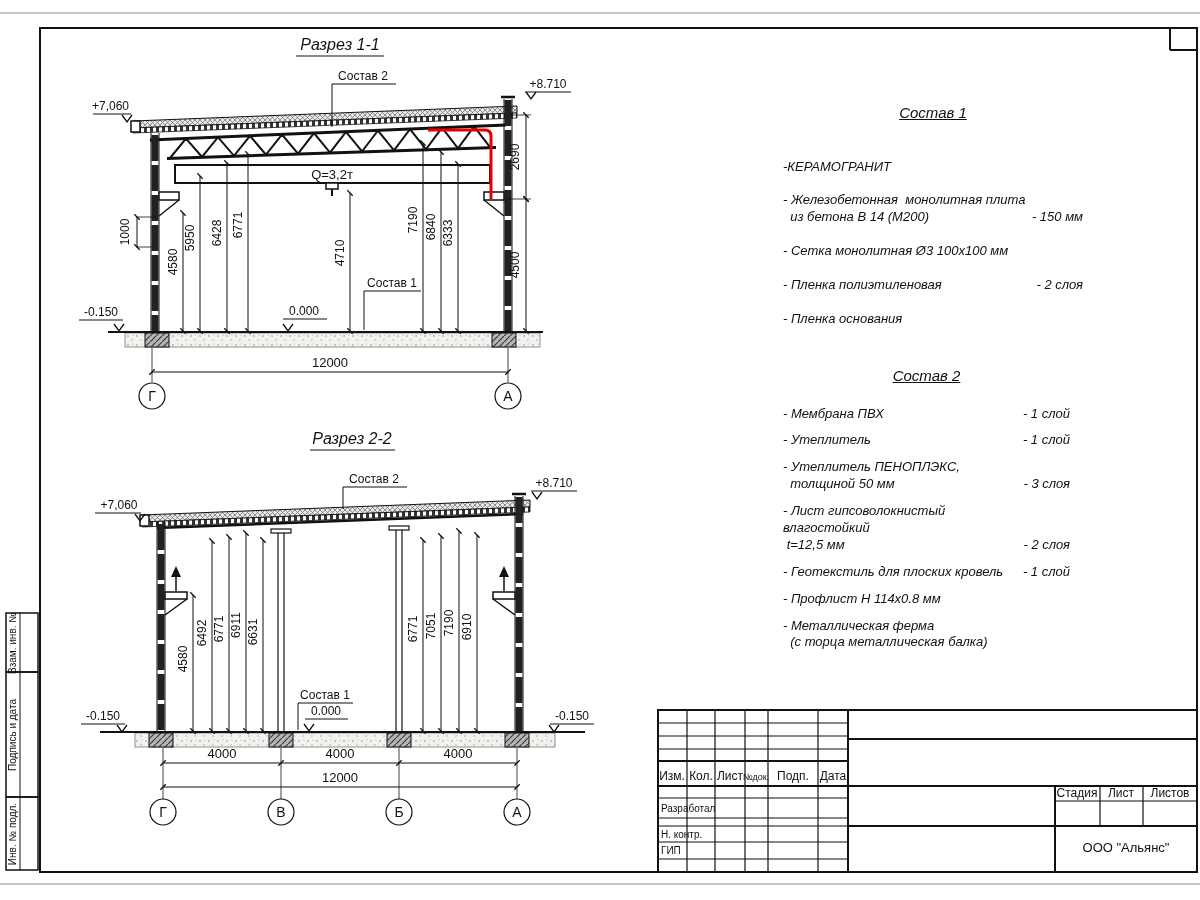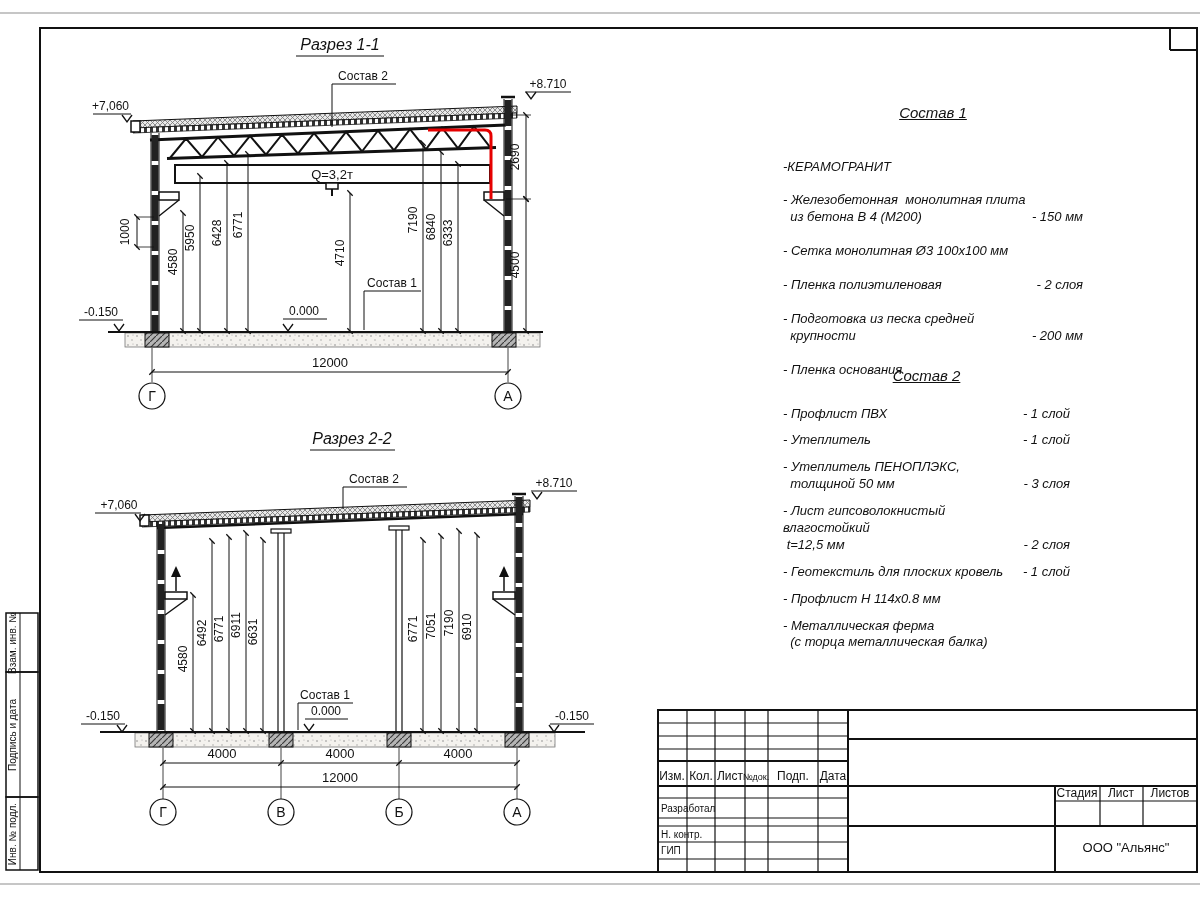--- a/index.html
+++ b/index.html
@@ -355,46 +355,41 @@
 </svg>
 
 <div class="mat mat1" style="left:783px;top:103px;width:300px;">
   <div class="mat-title mt1">Состав 1</div>
   <div class="mi">
     <div class="mi-name">-КЕРАМОГРАНИТ</div>
     <div class="mi-val"></div>
   </div>
   <div class="mi">
     <div class="mi-name">- Железобетонная  монолитная плита
-  из бетона В 4 (М200)</div>
+  из бетона В 14 (М200)</div>
     <div class="mi-val">- 150 мм</div>
   </div>
   <div class="mi">
     <div class="mi-name">- Сетка монолитная Ø3 100х100 мм</div>
     <div class="mi-val"></div>
   </div>
   <div class="mi">
     <div class="mi-name">- Пленка полиэтиленовая</div>
     <div class="mi-val">-  2 слоя</div>
   </div>
   <div class="mi">
-    <div class="mi-name">- Подготовка из песка средней
-  крупности</div>
-    <div class="mi-val">- 200 мм</div>
-  </div>
-  <div class="mi">
     <div class="mi-name">- Пленка основания</div>
     <div class="mi-val"></div>
   </div>
 </div>
 
 <div class="mat mat2" style="left:783px;top:366px;width:287px;">
   <div class="mat-title mt2">Состав 2</div>
   <div class="mi">
-    <div class="mi-name">- Профлист ПВХ</div>
+    <div class="mi-name">- Мембрана ПВХ</div>
     <div class="mi-val">- 1 слой</div>
   </div>
   <div class="mi">
     <div class="mi-name">- Утеплитель</div>
     <div class="mi-val">- 1 слой</div>
   </div>
   <div class="mi">
     <div class="mi-name">- Утеплитель ПЕНОПЛЭКС,
   толщиной 50 мм</div>
     <div class="mi-val">- 3 слоя</div>

